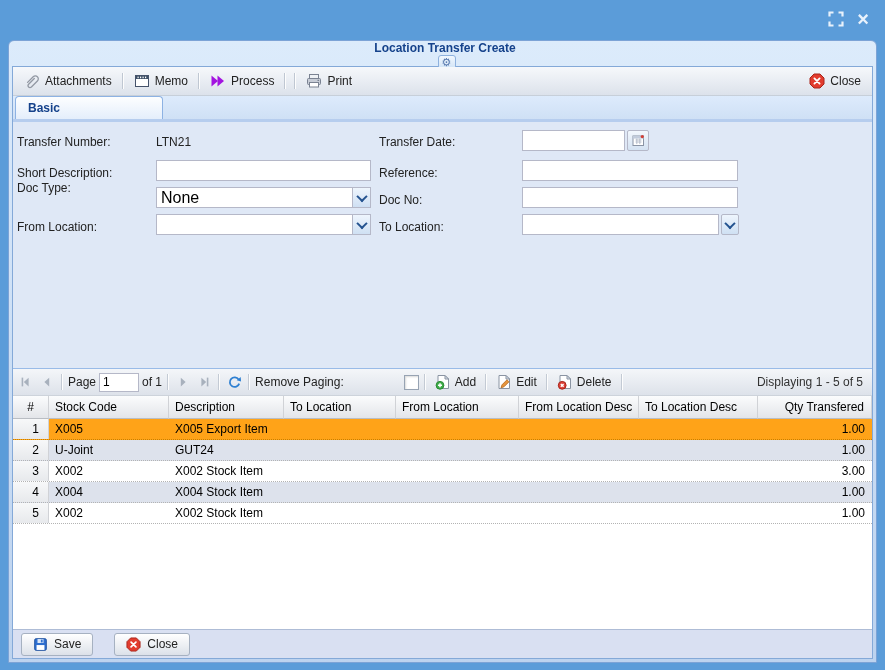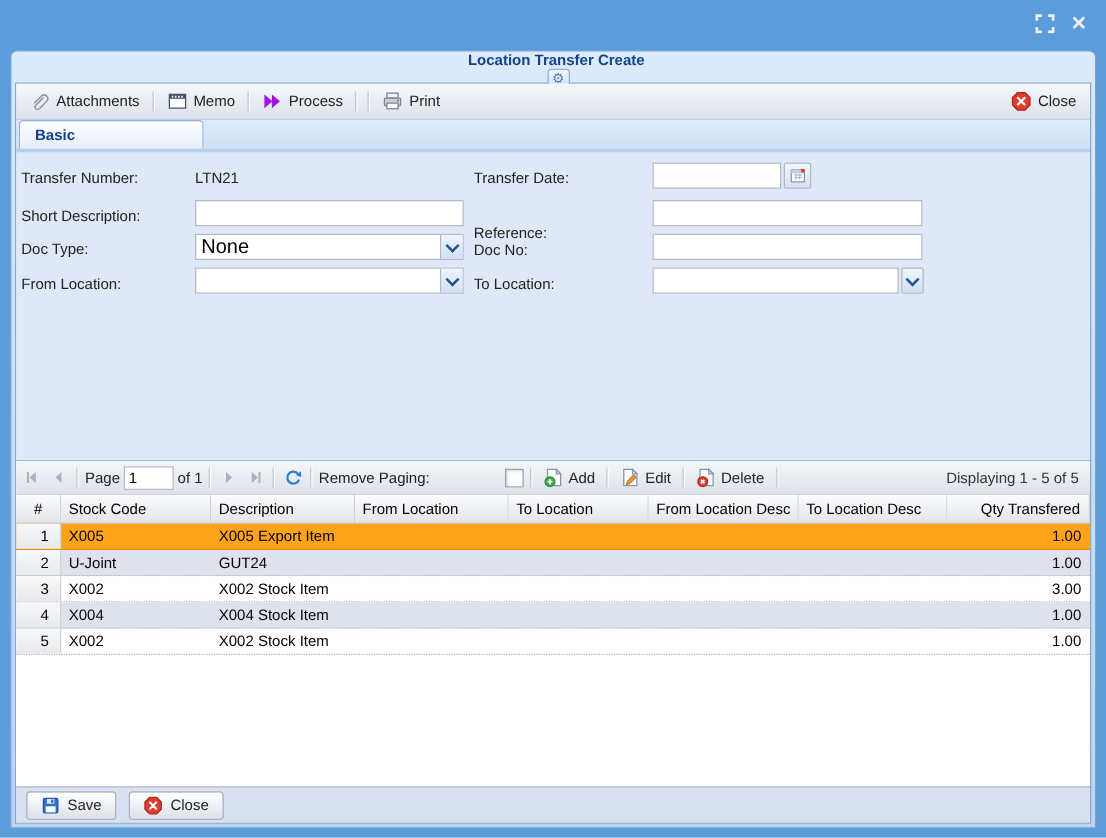--- a/index.html
+++ b/index.html
@@ -85,21 +85,21 @@
     background:#fff;border-bottom:1px dotted #b3b3b3;}
   .grow.alt{background:#dde2ec;}
   .grow.sel{background:#ffa318;border-bottom:1px dotted #c77f00;}
   .gcell{box-sizing:border-box;line-height:20px;padding-left:6px;white-space:nowrap;overflow:hidden;}
   .numcell{background:linear-gradient(#f7f8f9,#e7e9ec);border-right:1px solid #d0d2d6;
     text-align:right;padding-right:9px;padding-left:0;}
   .qtycell{text-align:right;padding-right:7px;}
   .gfill{flex:1;background:#fff;}
   
   .footer{flex:0 0 28px;background:#d9e0f2;border-top:1px solid #aebcd6;display:flex;align-items:center;
-    padding:0 8px;gap:10px;}
+    padding:0 8px;gap:21px;}
   .fbtn{height:23px;box-sizing:border-box;display:flex;align-items:center;gap:6px;
     background:linear-gradient(#ffffff,#dce1e9);border:1px solid #a6b1c1;border-radius:3px;
     font-size:12px;color:#222;padding:0 11px;}
   .icon{display:inline-flex;align-items:center;justify-content:center;}
 </style>
 </head>
 <body>
 
 <div class="outer-controls">
   <span class="outer-btn">
@@ -192,24 +192,24 @@
               <rect x="1" y="2" width="10.5" height="9.5" fill="#fff" stroke="#8a94a5"></rect>
               <rect x="1" y="2" width="10.5" height="2.6" fill="#c2ccdc"></rect>
               <path d="M3.5 6 h6 M3.5 8 h6 M4.8 4.6 v5.5 M7.8 4.6 v5.5" stroke="#aab3c2" stroke-width=".8"></path>
               <circle cx="10.3" cy="2.6" r="1.6" fill="#d23f36"></circle>
             </svg>
         </span>
       </span>
 
       <span class="f-label" style="left:4px;top:41px;">Short Description:</span>
       <input class="f-input" style="left: 143px; top: 38px; width: 215px;" value="">
-      <span class="f-label" style="left:366px;top:54px;">Reference:</span>
+      <span class="f-label" style="left:366px;top:41px;">Reference:</span>
       <input class="f-input" style="left: 509px; top: 38px; width: 216px;" value="">
 
-      <span class="f-label" style="left:4px;top:67px;">Doc Type:</span>
+      <span class="f-label" style="left:4px;top:56px;">Doc Type:</span>
       <div class="f-combo" style="left:143px;top:65px;width:215px;">
         <span class="val">None</span>
         <span class="trigger">
             <span class="chev"></span>
           </span>
       </div>
       <span class="f-label" style="left:366px;top:68px;">Doc No:</span>
       <input class="f-input" style="left: 509px; top: 65px; width: 216px;" value="">
 
       <span class="f-label" style="left:4px;top:95px;">From Location:</span>
@@ -302,22 +302,22 @@
           <span>Delete</span>
         </div>
         <span class="gsep"></span>
         <span class="displaying">Displaying 1 - 5 of 5</span>
       </div>
 
       <div class="ghead">
         <div class="hcell num c0">#</div>
         <div class="hcell c1">Stock Code</div>
         <div class="hcell c2">Description</div>
+        <div class="hcell c4">To Location</div>
         <div class="hcell c3">From Location</div>
-        <div class="hcell c4">To Location</div>
         <div class="hcell c5">From Location Desc</div>
         <div class="hcell c6">To Location Desc</div>
         <div class="hcell right c7">Qty Transfered</div>
       </div>
 
       <div class="grow sel">
         <div class="gcell numcell c0">1</div>
         <div class="gcell c1">X005</div>
         <div class="gcell c2">X005 Export Item</div>
         <div class="gcell c3"></div>

